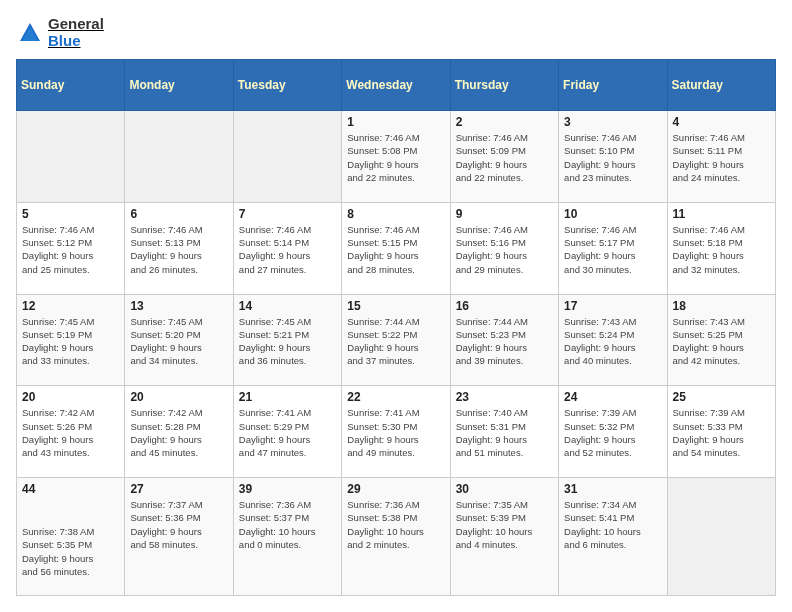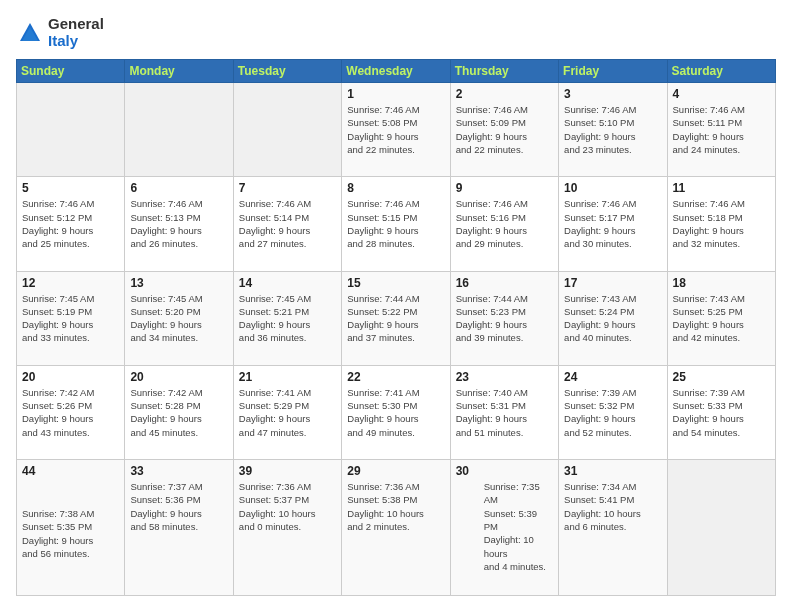--- a/index.html
+++ b/index.html
@@ -15,20 +15,21 @@
       height: 612px;
       padding: 16px;
       display: flex;
       flex-direction: column;
     }
     .header {
       display: flex;
       justify-content: space-between;
       align-items: flex-start;
       margin-bottom: 10px;
+      text-decoration: underline;
     }
     .logo {
       display: flex;
       align-items: center;
       gap: 4px;
     }
     .logo-text {
       display: flex;
       flex-direction: column;
       line-height: 1.1;
@@ -62,24 +63,24 @@
     }
     .calendar {
       flex: 1;
       border: 1px solid #ccc;
       border-collapse: collapse;
       width: 100%;
       table-layout: fixed;
     }
     .calendar thead tr th {
       background: #2e6db4;
-      color: #bef264;
+      color: #fef9c3;
       font-size: 12px;
       font-weight: bold;
-      padding: 4px 4px;
+      padding: 18px 4px;
       text-align: left;
       border: 1px solid #2560a0;
     }
     .calendar tbody tr td {
       border: 1px solid #ccc;
       vertical-align: top;
       padding: 4px 5px;
       font-size: 10px;
       color: #333;
       height: 82px;
@@ -111,21 +112,21 @@
 
 <div class="page">
   <div class="header">
     <div class="logo">
       <svg class="logo-icon" viewBox="0 0 28 28">
         <polygon points="14,4 24,22 4,22" fill="#1a6dcc"></polygon>
         <polygon points="14,8 22,22 6,22" fill="#2e8ad8" opacity="0.5"></polygon>
       </svg>
       <div class="logo-text">
         <span class="logo-general">General</span>
-        <span class="logo-blue">Italy</span>
+        <span class="logo-blue">Blue</span>
       </div>
     </div>
     <div class="title-block">
     </div>
   </div>
 
   <table class="calendar">
     <thead>
       <tr>
       <th>Sunday</th>
@@ -326,21 +327,21 @@
         </tr>
         <tr>
           <td>
             <div class="day-num">44</div>
             <div class="day-info" style="white-space: pre-line; margin-top: 29px;">Sunrise: 7:38 AM
 Sunset: 5:35 PM
 Daylight: 9 hours
 and 56 minutes.</div>
           </td>
           <td>
-            <div class="day-num">33</div>
+            <div class="day-num">27</div>
             <div class="day-info" style="white-space: pre-line;">Sunrise: 7:37 AM
 Sunset: 5:36 PM
 Daylight: 9 hours
 and 58 minutes.</div>
           </td>
           <td>
             <div class="day-num">39</div>
             <div class="day-info" style="white-space: pre-line;">Sunrise: 7:36 AM
 Sunset: 5:37 PM
 Daylight: 10 hours
@@ -348,21 +349,21 @@
           </td>
           <td>
             <div class="day-num">29</div>
             <div class="day-info" style="white-space: pre-line;">Sunrise: 7:36 AM
 Sunset: 5:38 PM
 Daylight: 10 hours
 and 2 minutes.</div>
           </td>
           <td>
             <div class="day-num">30</div>
-            <div class="day-info" style="white-space: pre-line; margin-left: 28px;">Sunrise: 7:35 AM
+            <div class="day-info" style="white-space: pre-line;">Sunrise: 7:35 AM
 Sunset: 5:39 PM
 Daylight: 10 hours
 and 4 minutes.</div>
           </td>
           <td>
             <div class="day-num">31</div>
             <div class="day-info" style="white-space: pre-line;">Sunrise: 7:34 AM
 Sunset: 5:41 PM
 Daylight: 10 hours
 and 6 minutes.</div>

